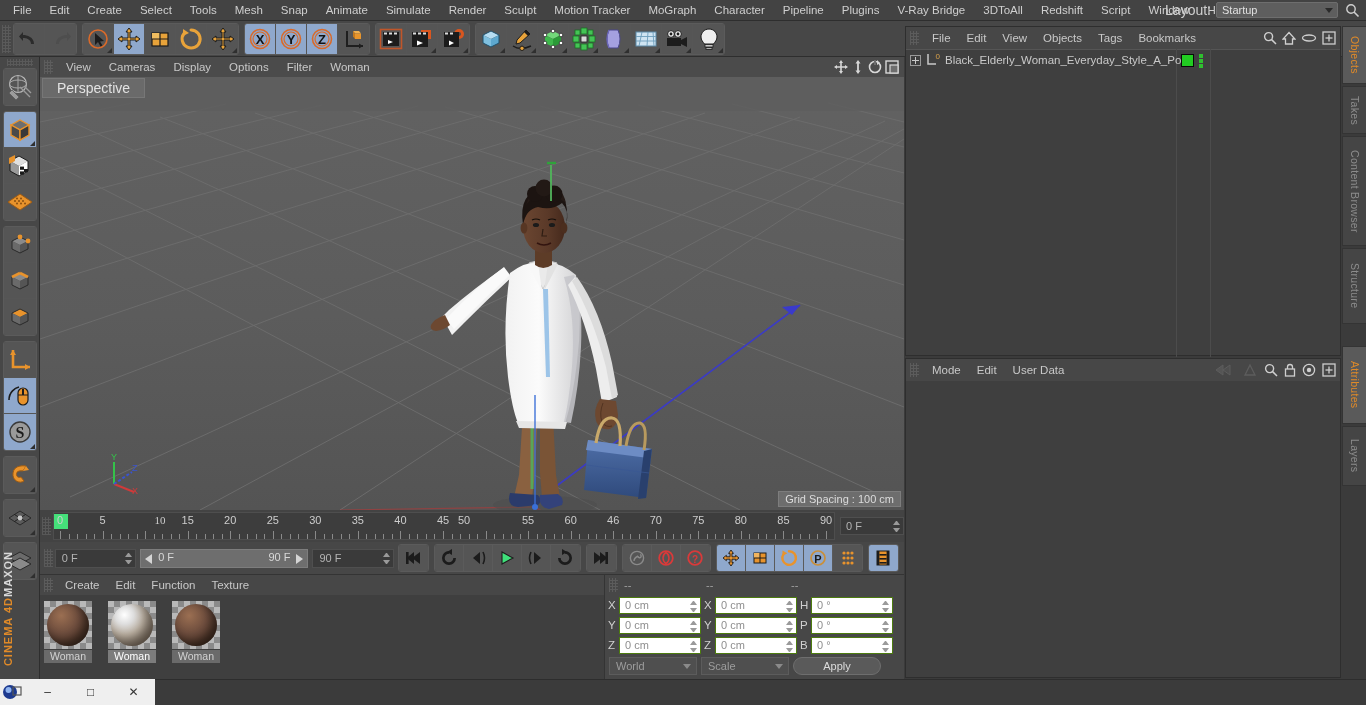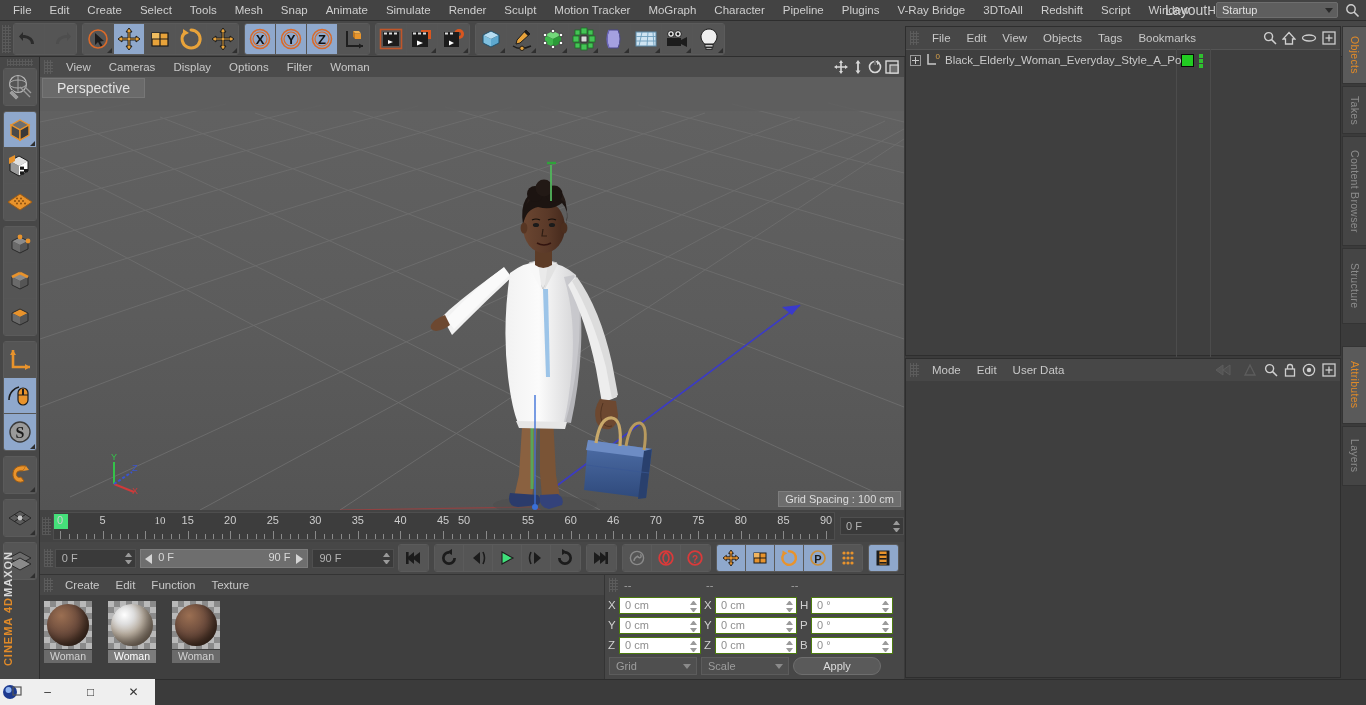--- a/index.html
+++ b/index.html
@@ -1311,21 +1311,21 @@
             </span></div>
           <span class="co-lab">B</span>
           <div class="co-inp co-w3"><span>0 °</span><span class="spin">
               <i class="up"></i>
               <i class="dn"></i>
             </span></div>
         </div>
       </div>
     <div class="co-foot">
       <div class="co-sel">
-        <span>Grid</span>
+        <span>World</span>
         <span class="caret"></span>
       </div>
       <div class="co-sel">
         <span>Scale</span>
         <span class="caret"></span>
       </div>
       <div class="co-apply">Apply</div>
     </div>
   </div>
 

